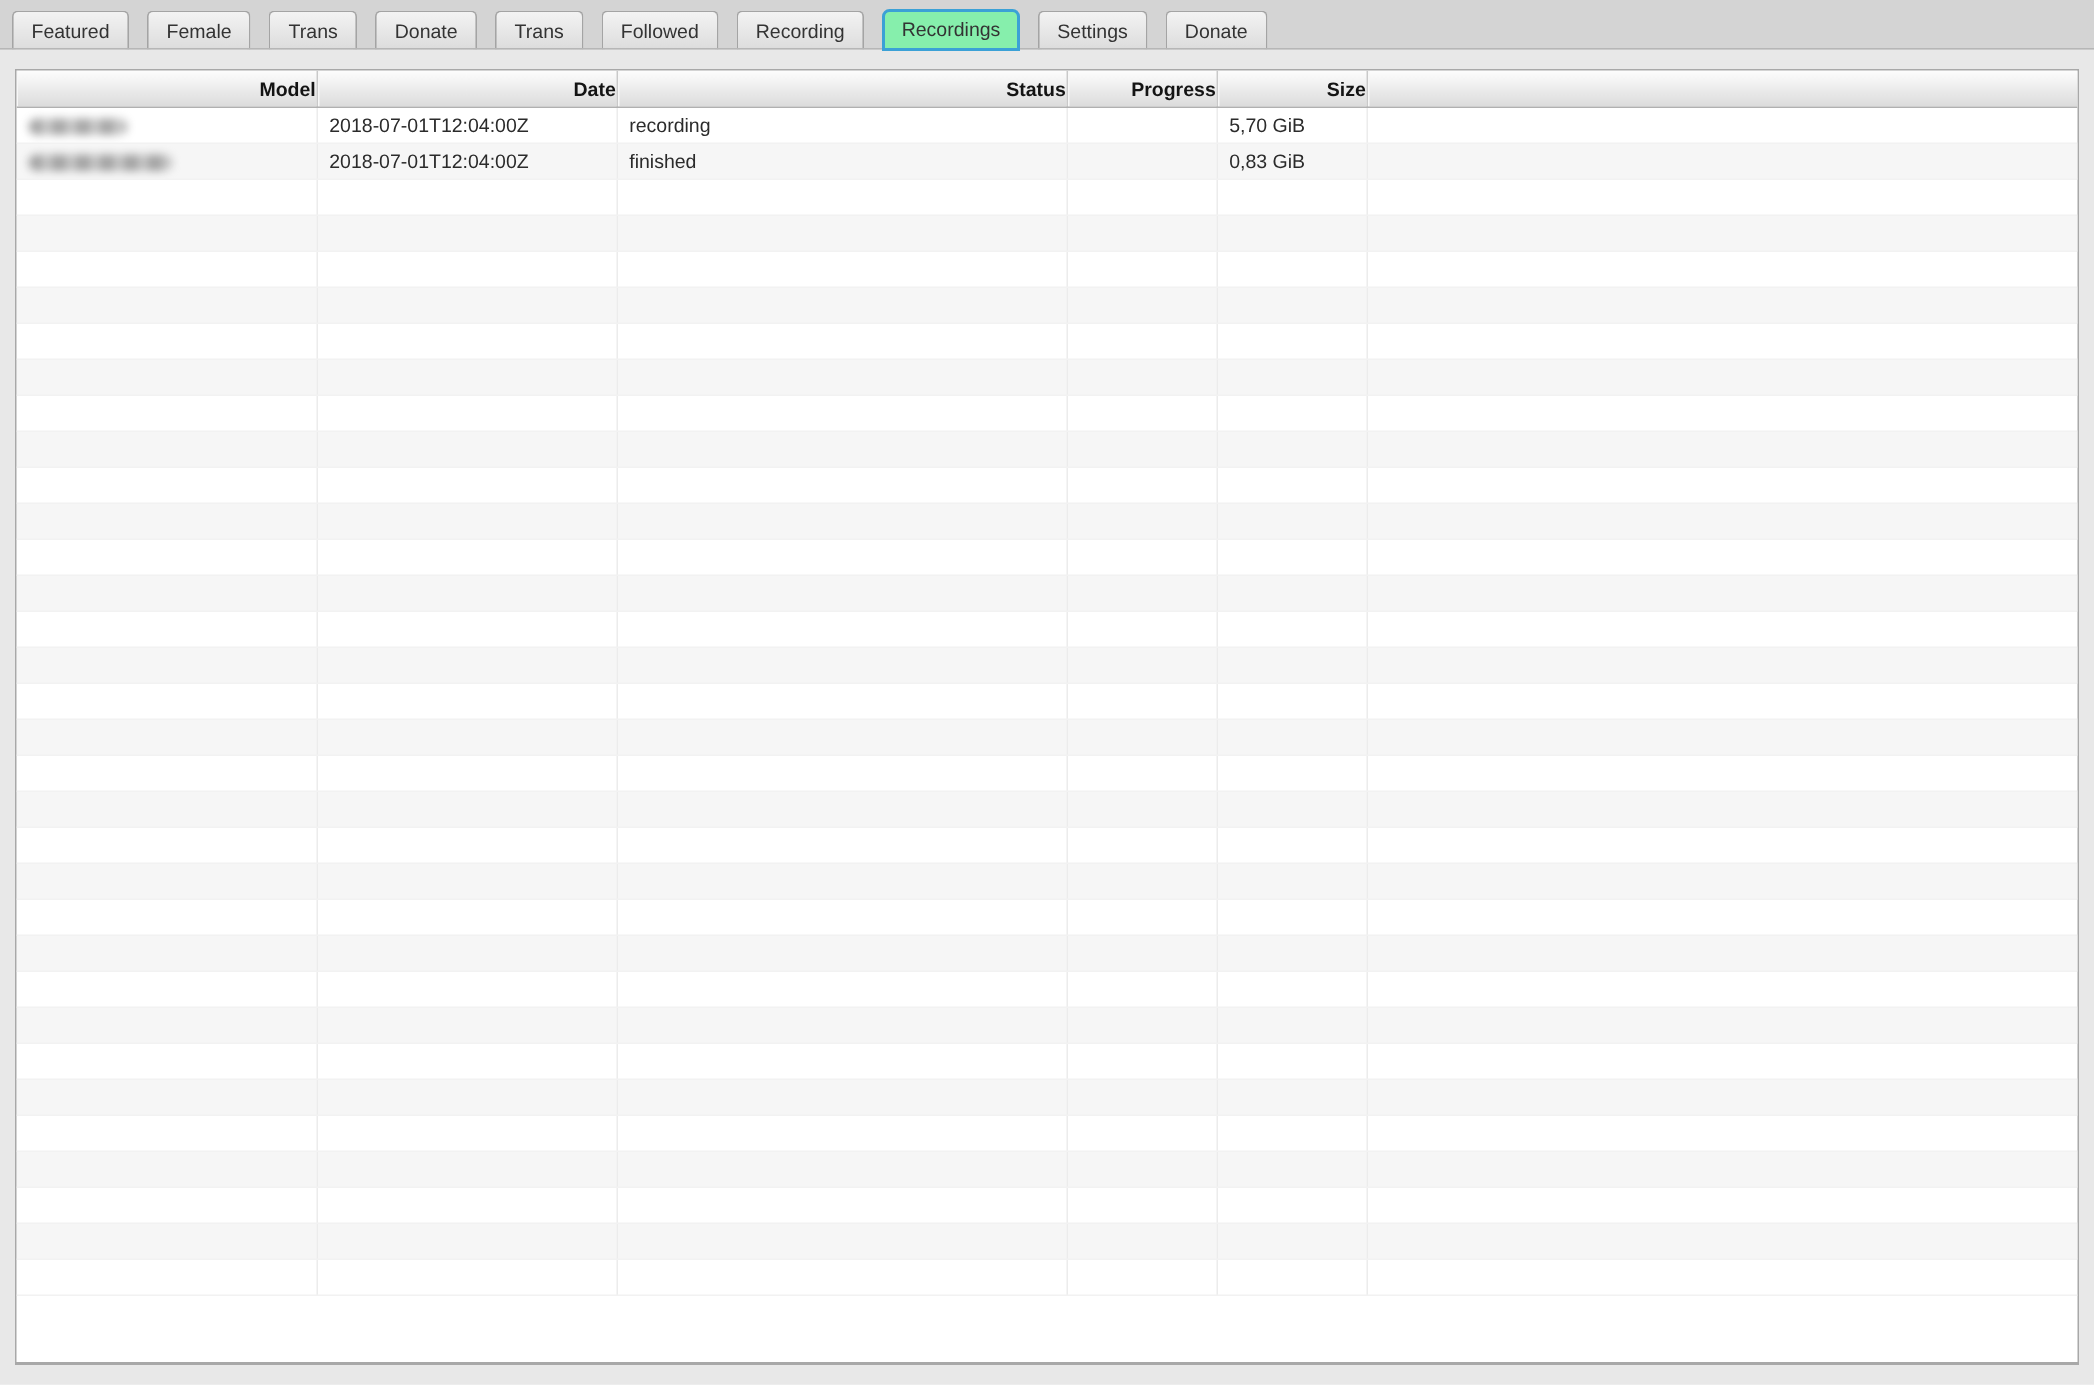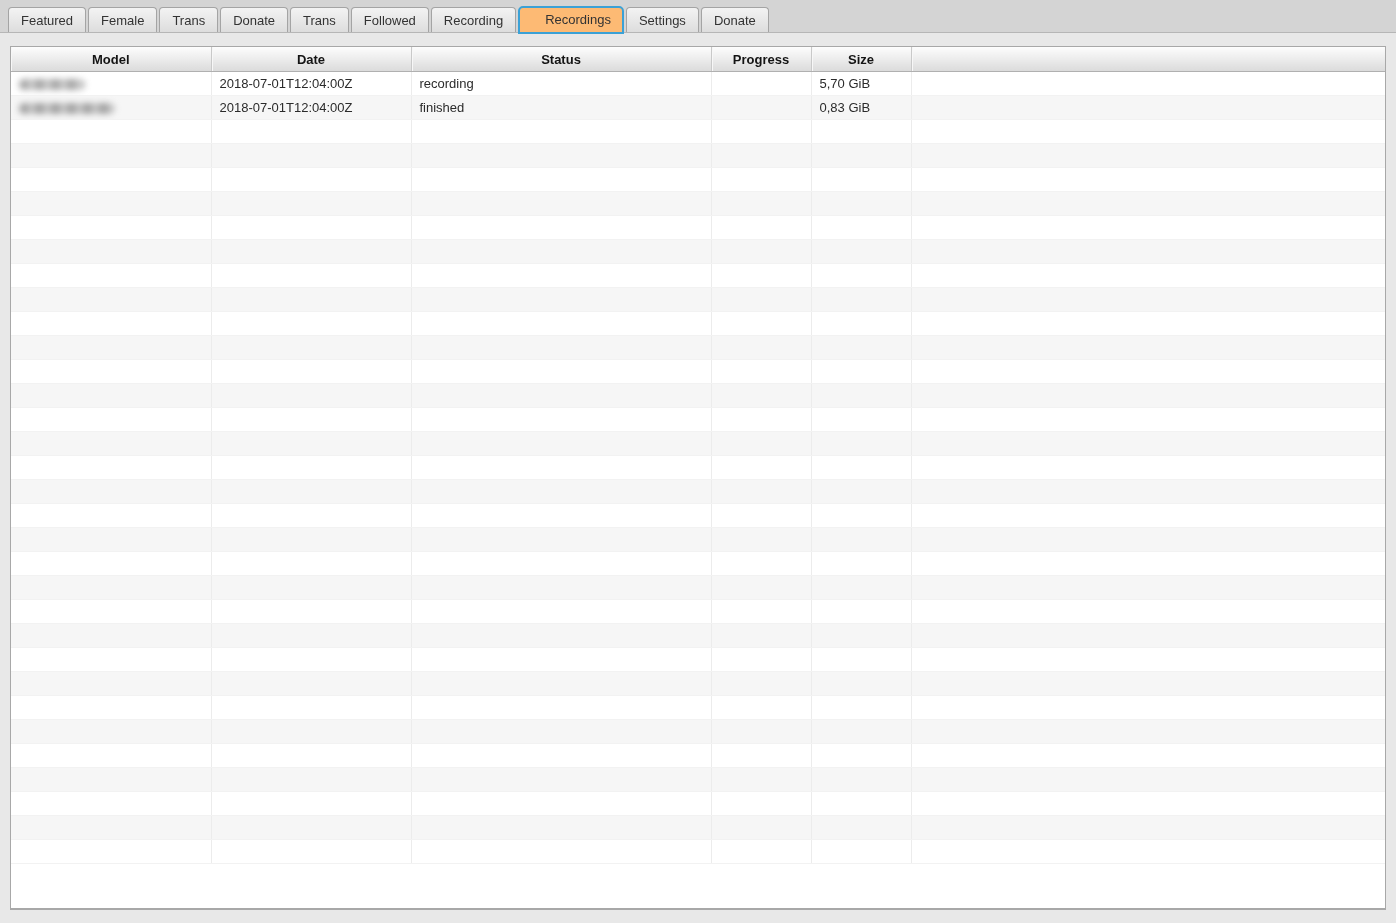--- a/index.html
+++ b/index.html
@@ -32,38 +32,38 @@
   }
   .tabs {
     position: absolute;
     left: 8px;
     bottom: 0;
     white-space: nowrap;
   }
   .tab {
     display: inline-block;
     vertical-align: bottom;
-    margin-right: 2px;
+    margin-right: 12px;
     padding: 5px 12px 5px 12px;
     background: linear-gradient(#f3f3f3, #dcdcdc);
     border: 1px solid #a4a4a4;
     border-bottom: none;
     border-radius: 4px 4px 0 0;
     color: #333;
     line-height: 15px;
     cursor: default;
     position: relative;
     z-index: 0;
   }
   .tab.active {
-    background: #fdba74;
+    background: #86efac;
     border: 2px solid var(--accent, #3ba1d6);
     border-bottom: 2px solid var(--accent, #3ba1d6);
     border-radius: 5px 5px 0 0;
-    padding: 4px 11px 5px 25px;
+    padding: 4px 11px 5px 11px;
     z-index: 2;
     margin-bottom: -1px;
   }
 
   
   .table-wrap {
     position: absolute;
     left: 10px;
     right: 10px;
     top: 46px;
@@ -88,21 +88,21 @@
 
   th {
     height: 24px;
     background: linear-gradient(#fdfdfd, #dbdbdb);
     border-bottom: 1px solid #b0b0b0;
     border-right: 1px solid #c9c9c9;
     box-shadow: inset 1px 0 0 #f7f7f7;
     font-weight: bold;
     font-size: 13px;
     color: #141414;
-    text-align: center;
+    text-align: right;
     padding: 0;
     white-space: nowrap;
     overflow: hidden;
   }
   th:last-child { border-right: none; }
 
   td {
     height: 23px;
     padding: 0 8px;
     border-right: 1px solid #ececec;

